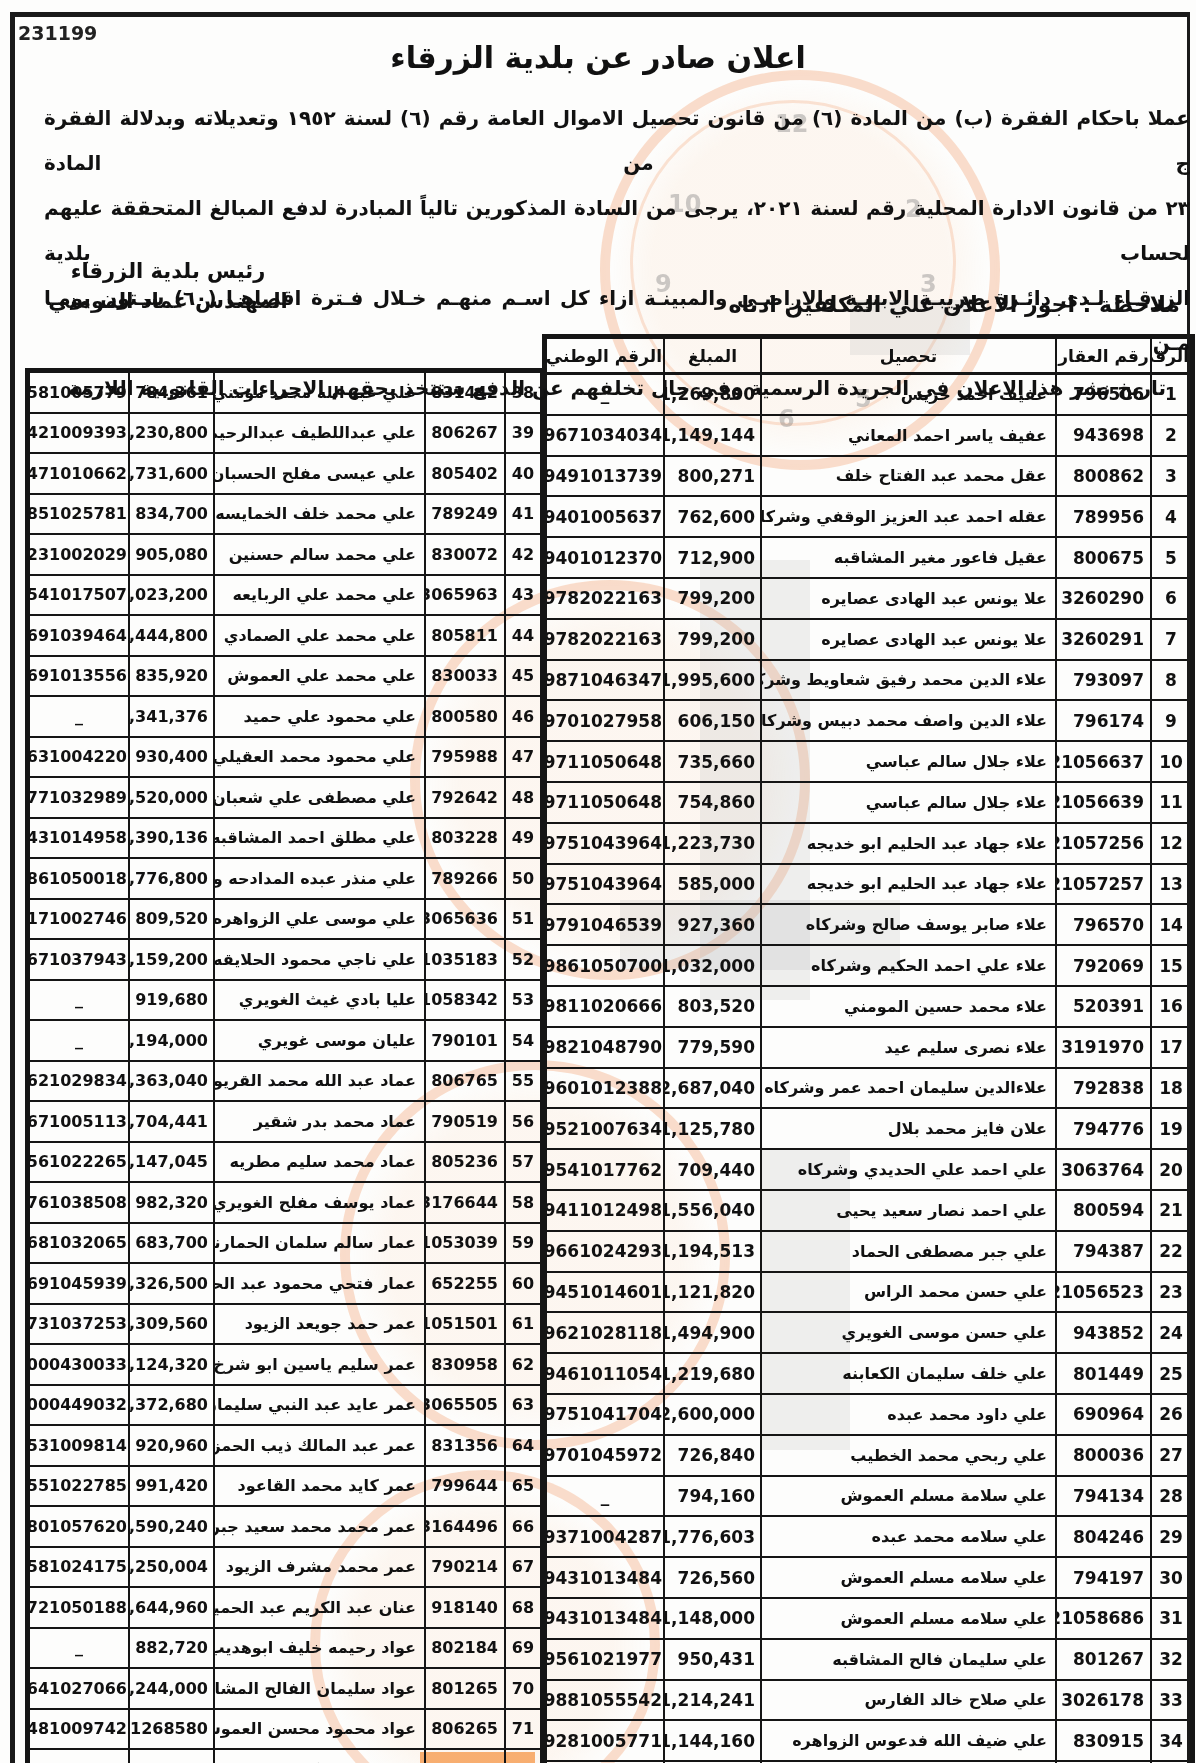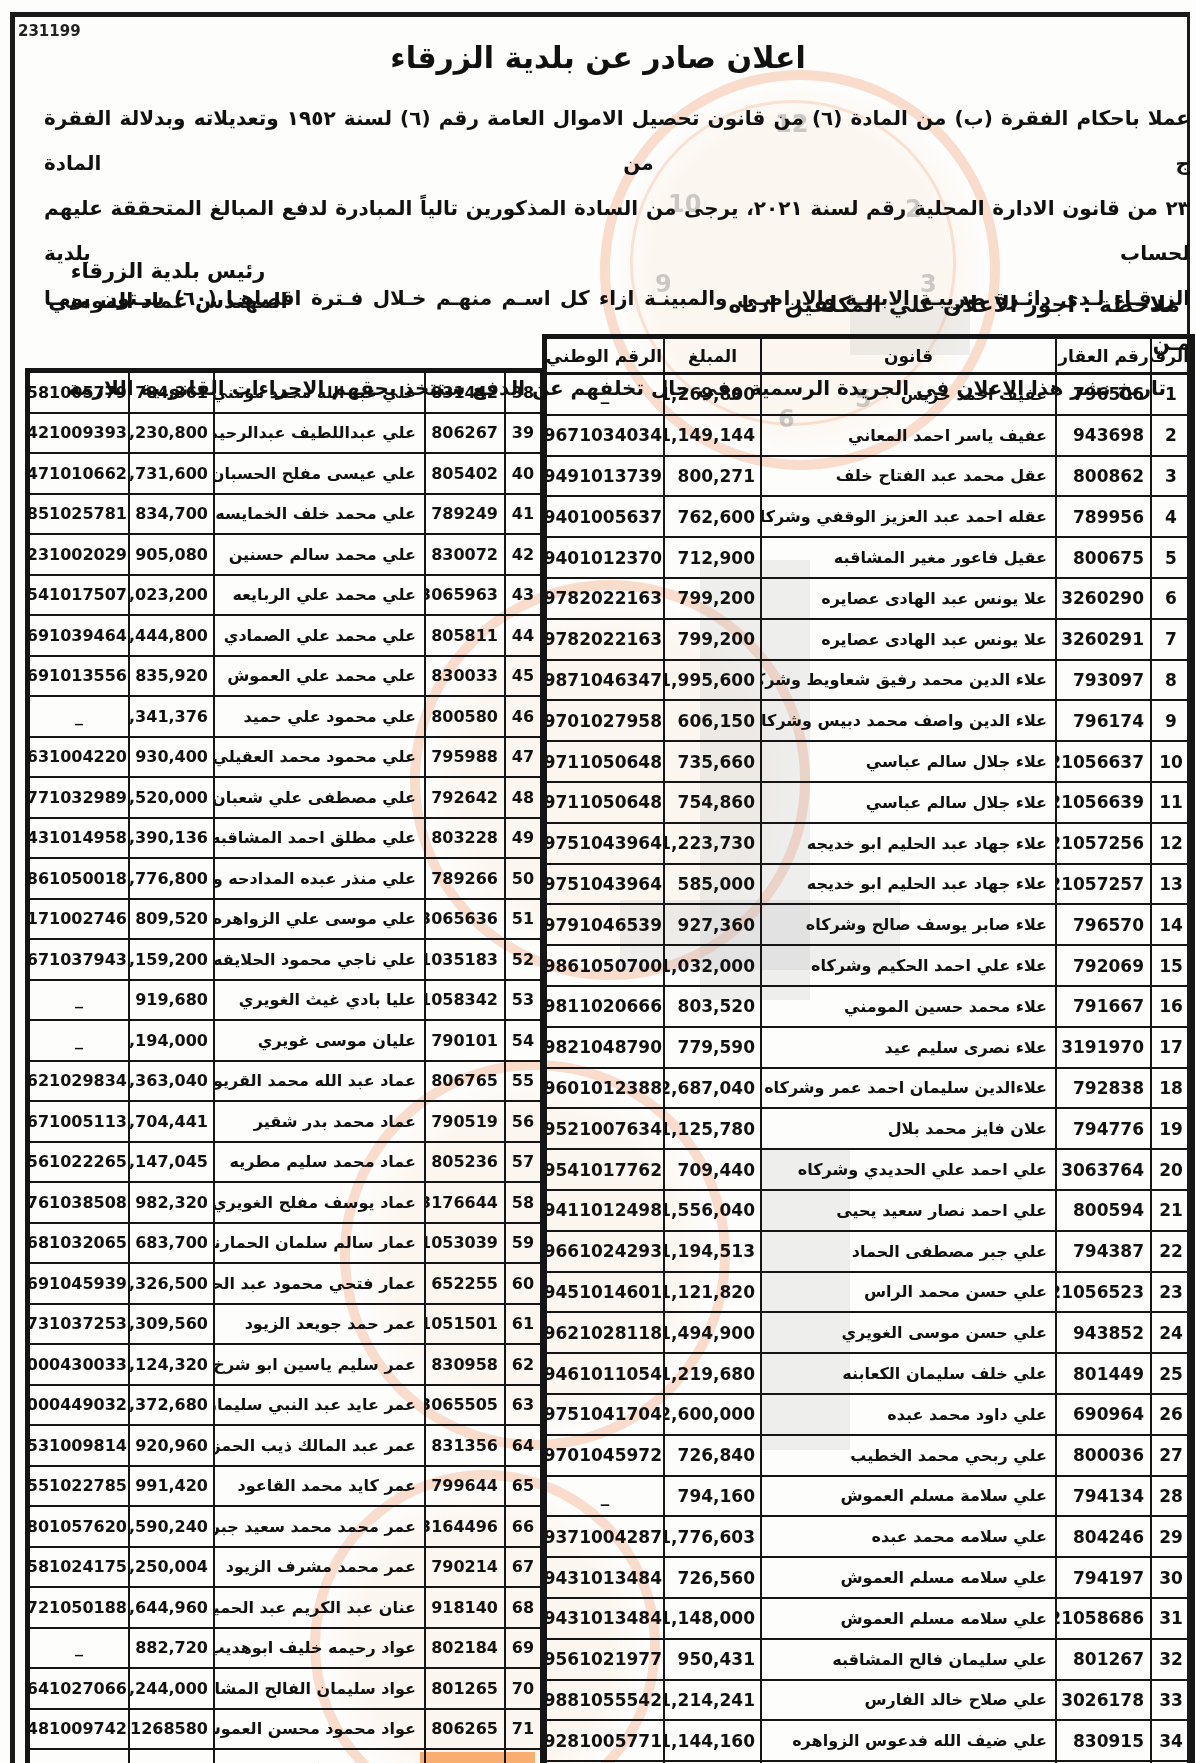--- a/index.html
+++ b/index.html
@@ -10,21 +10,21 @@
     color:#111;
   }
   
   .frame{
     position:absolute;left:10px;top:12px;right:6px;bottom:0;
     border-top:5px solid #1a1a1a;border-left:5px solid #1a1a1a;border-right:3px solid #1a1a1a;
     pointer-events:none;z-index:3;
   }
   .doc-number{
     position:absolute;left:18px;top:22px;z-index:4;
-    font-size:15px;font-weight:bold;direction:ltr;color:#222;
+    font-size:19px;font-weight:bold;direction:ltr;color:#222;
   }
   
   .wm{position:absolute;z-index:1;pointer-events:none;}
   .ring{border-radius:50%;border:10px solid rgba(242,138,77,.28);
         background:radial-gradient(circle,rgba(250,190,140,.10) 55%,rgba(250,190,140,0) 70%);}
   .ring-in{border-radius:50%;border:3px solid rgba(242,138,77,.22);}
   .wm-digit{color:rgba(120,120,120,.38);font-size:24px;font-weight:bold;}
   .gray-blob{background:rgba(185,185,185,.22);}
   .orange-strip{background:rgba(245,150,70,.75);}
   
@@ -107,21 +107,21 @@
     <col style="width:40px">
       <col style="width:95px">
       <col style="width:295px">
       <col style="width:97px">
       <col style="width:118px">
   </colgroup>
   <thead>
     <tr>
       <th>الرقم</th>
       <th>رقم العقار</th>
-      <th>قانون</th>
+      <th>تحصيل</th>
       <th>المبلغ</th>
       <th>الرقم الوطني</th>
     </tr>
   </thead>
   <tbody>
       <tr>
         <td class="c0">1</td>
         <td class="c1">796506</td>
         <td class="c2">عفيف احمد  خريس</td>
         <td class="c3">1,269,800</td>
@@ -220,21 +220,21 @@
       </tr>
       <tr>
         <td class="c0">15</td>
         <td class="c1">792069</td>
         <td class="c2">علاء علي احمد الحكيم وشركاه</td>
         <td class="c3">1,032,000</td>
         <td class="c4">9861050700</td>
       </tr>
       <tr>
         <td class="c0">16</td>
-        <td class="c1">791667</td>
+        <td class="c1">520391</td>
         <td class="c2">علاء محمد حسين المومني</td>
         <td class="c3">803,520</td>
         <td class="c4">9811020666</td>
       </tr>
       <tr>
         <td class="c0">17</td>
         <td class="c1">3191970</td>
         <td class="c2">علاء نصرى سليم عيد</td>
         <td class="c3">779,590</td>
         <td class="c4">9821048790</td>

